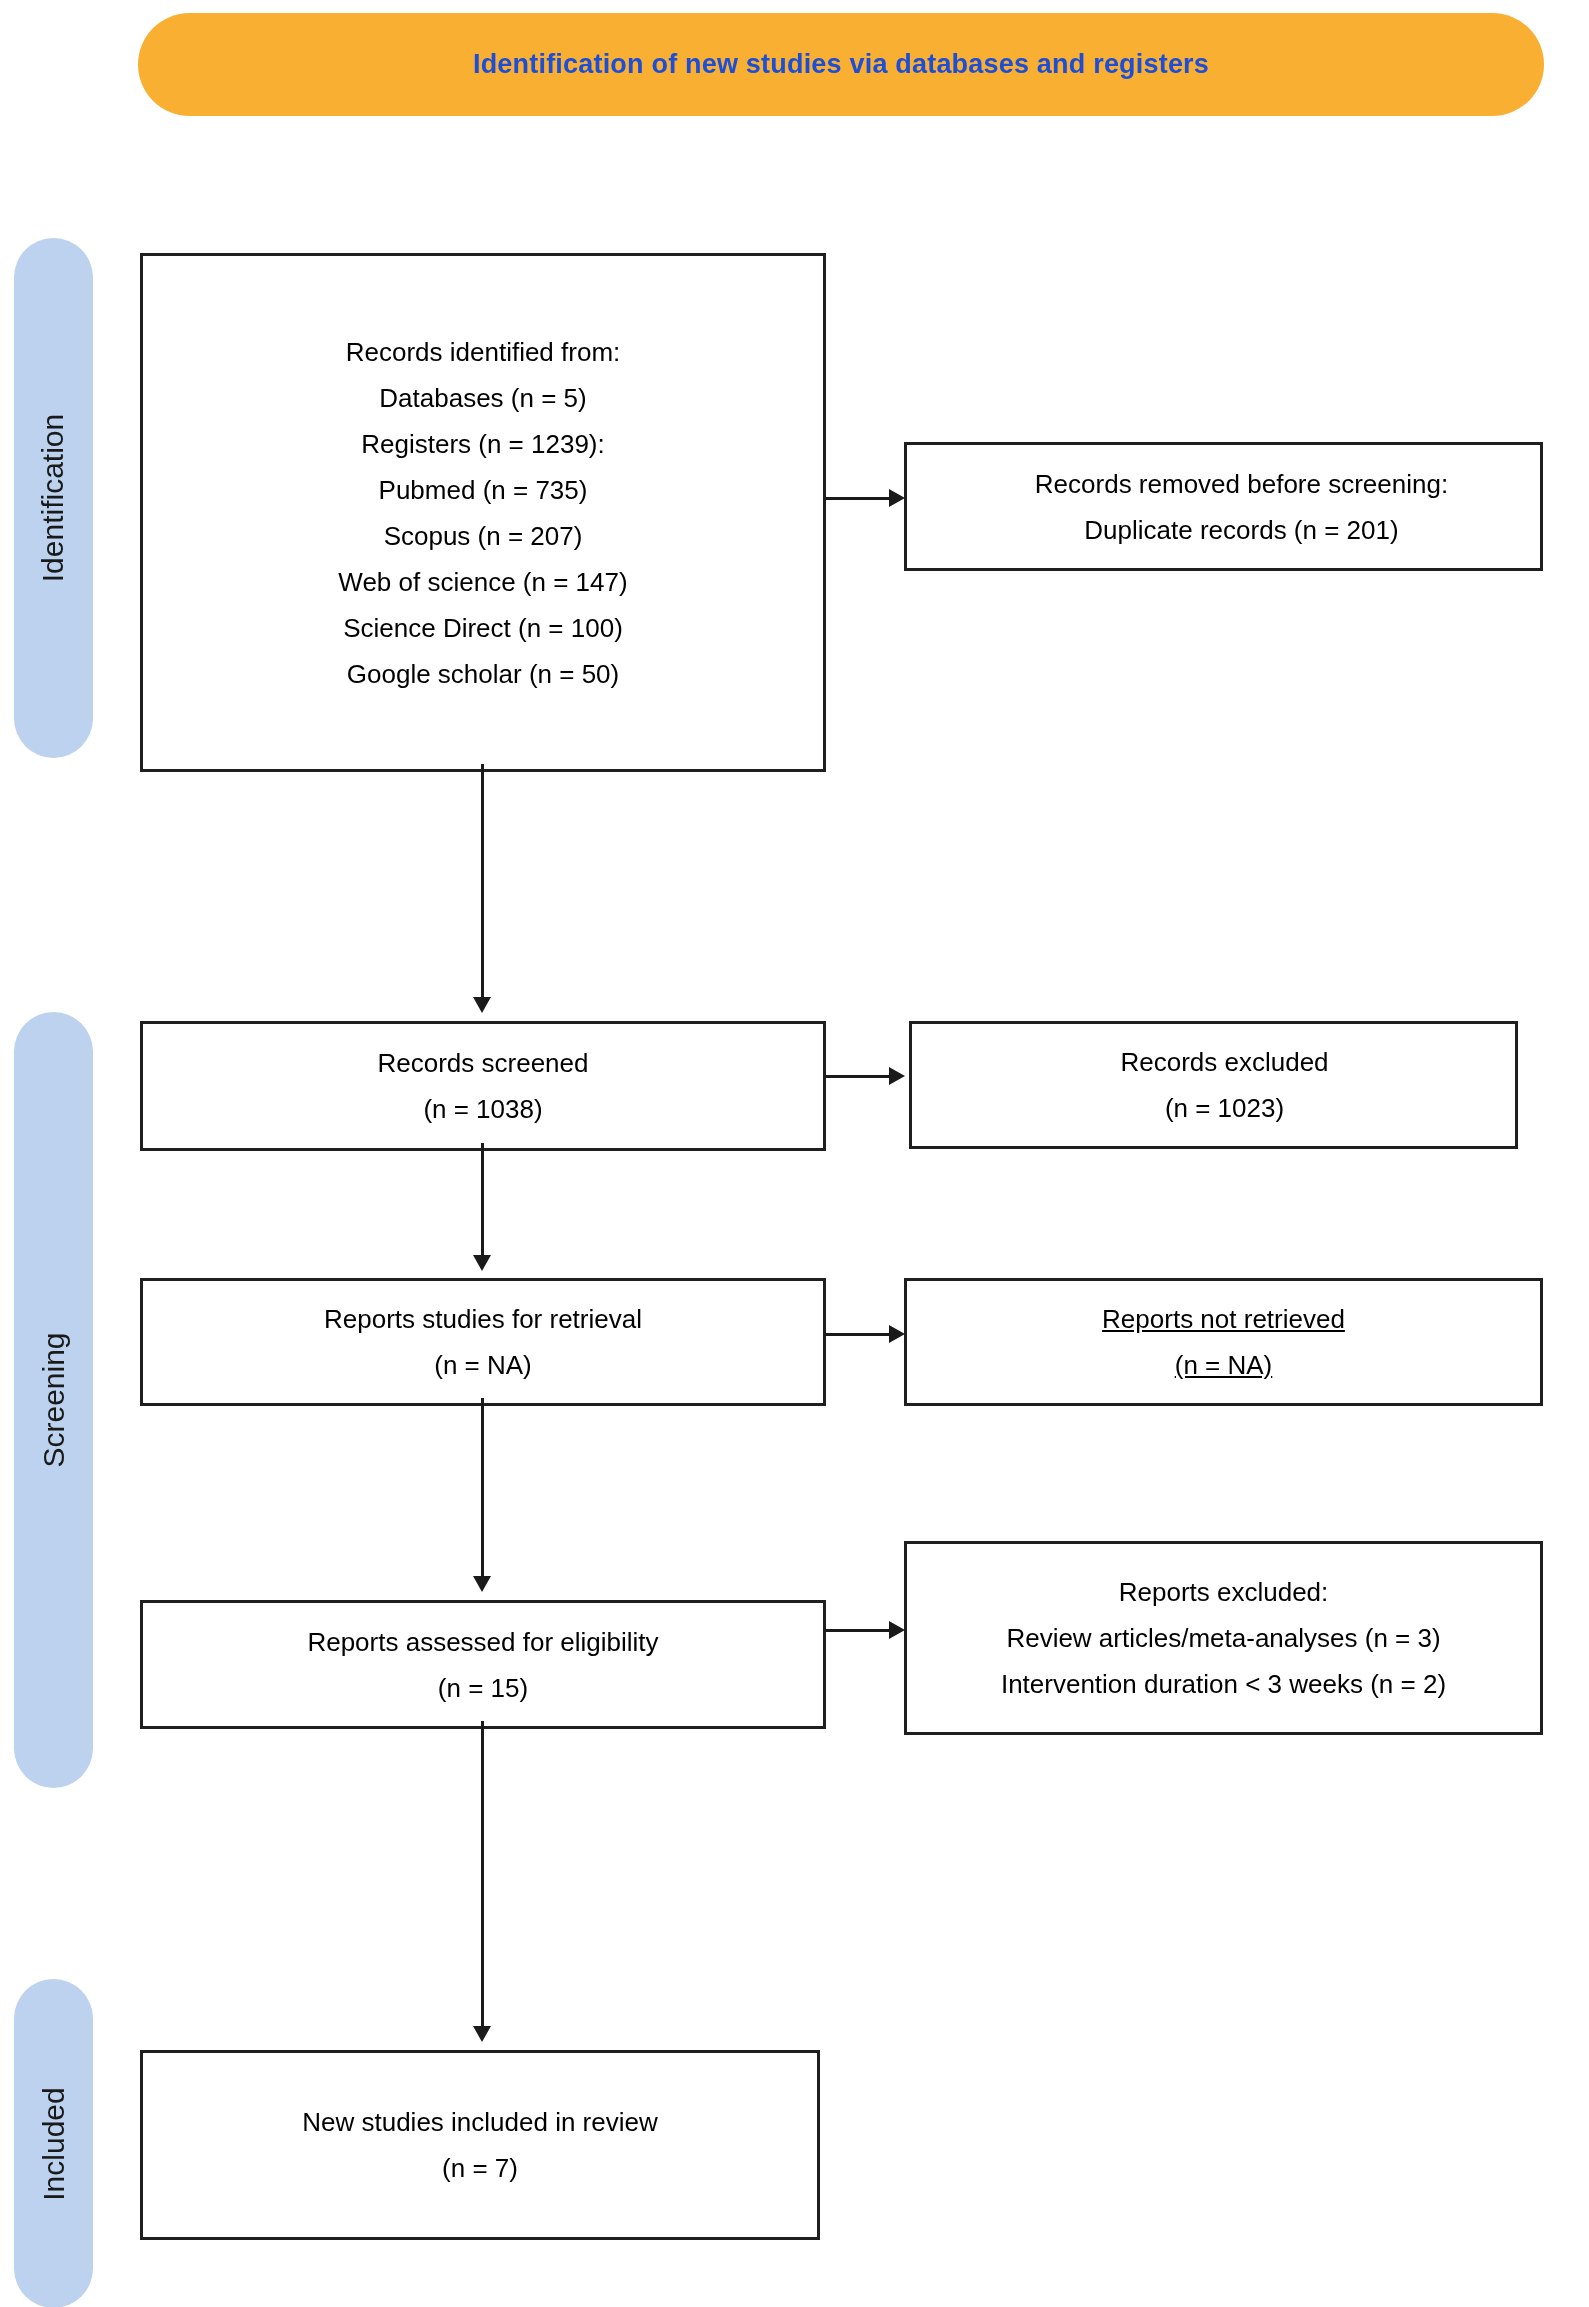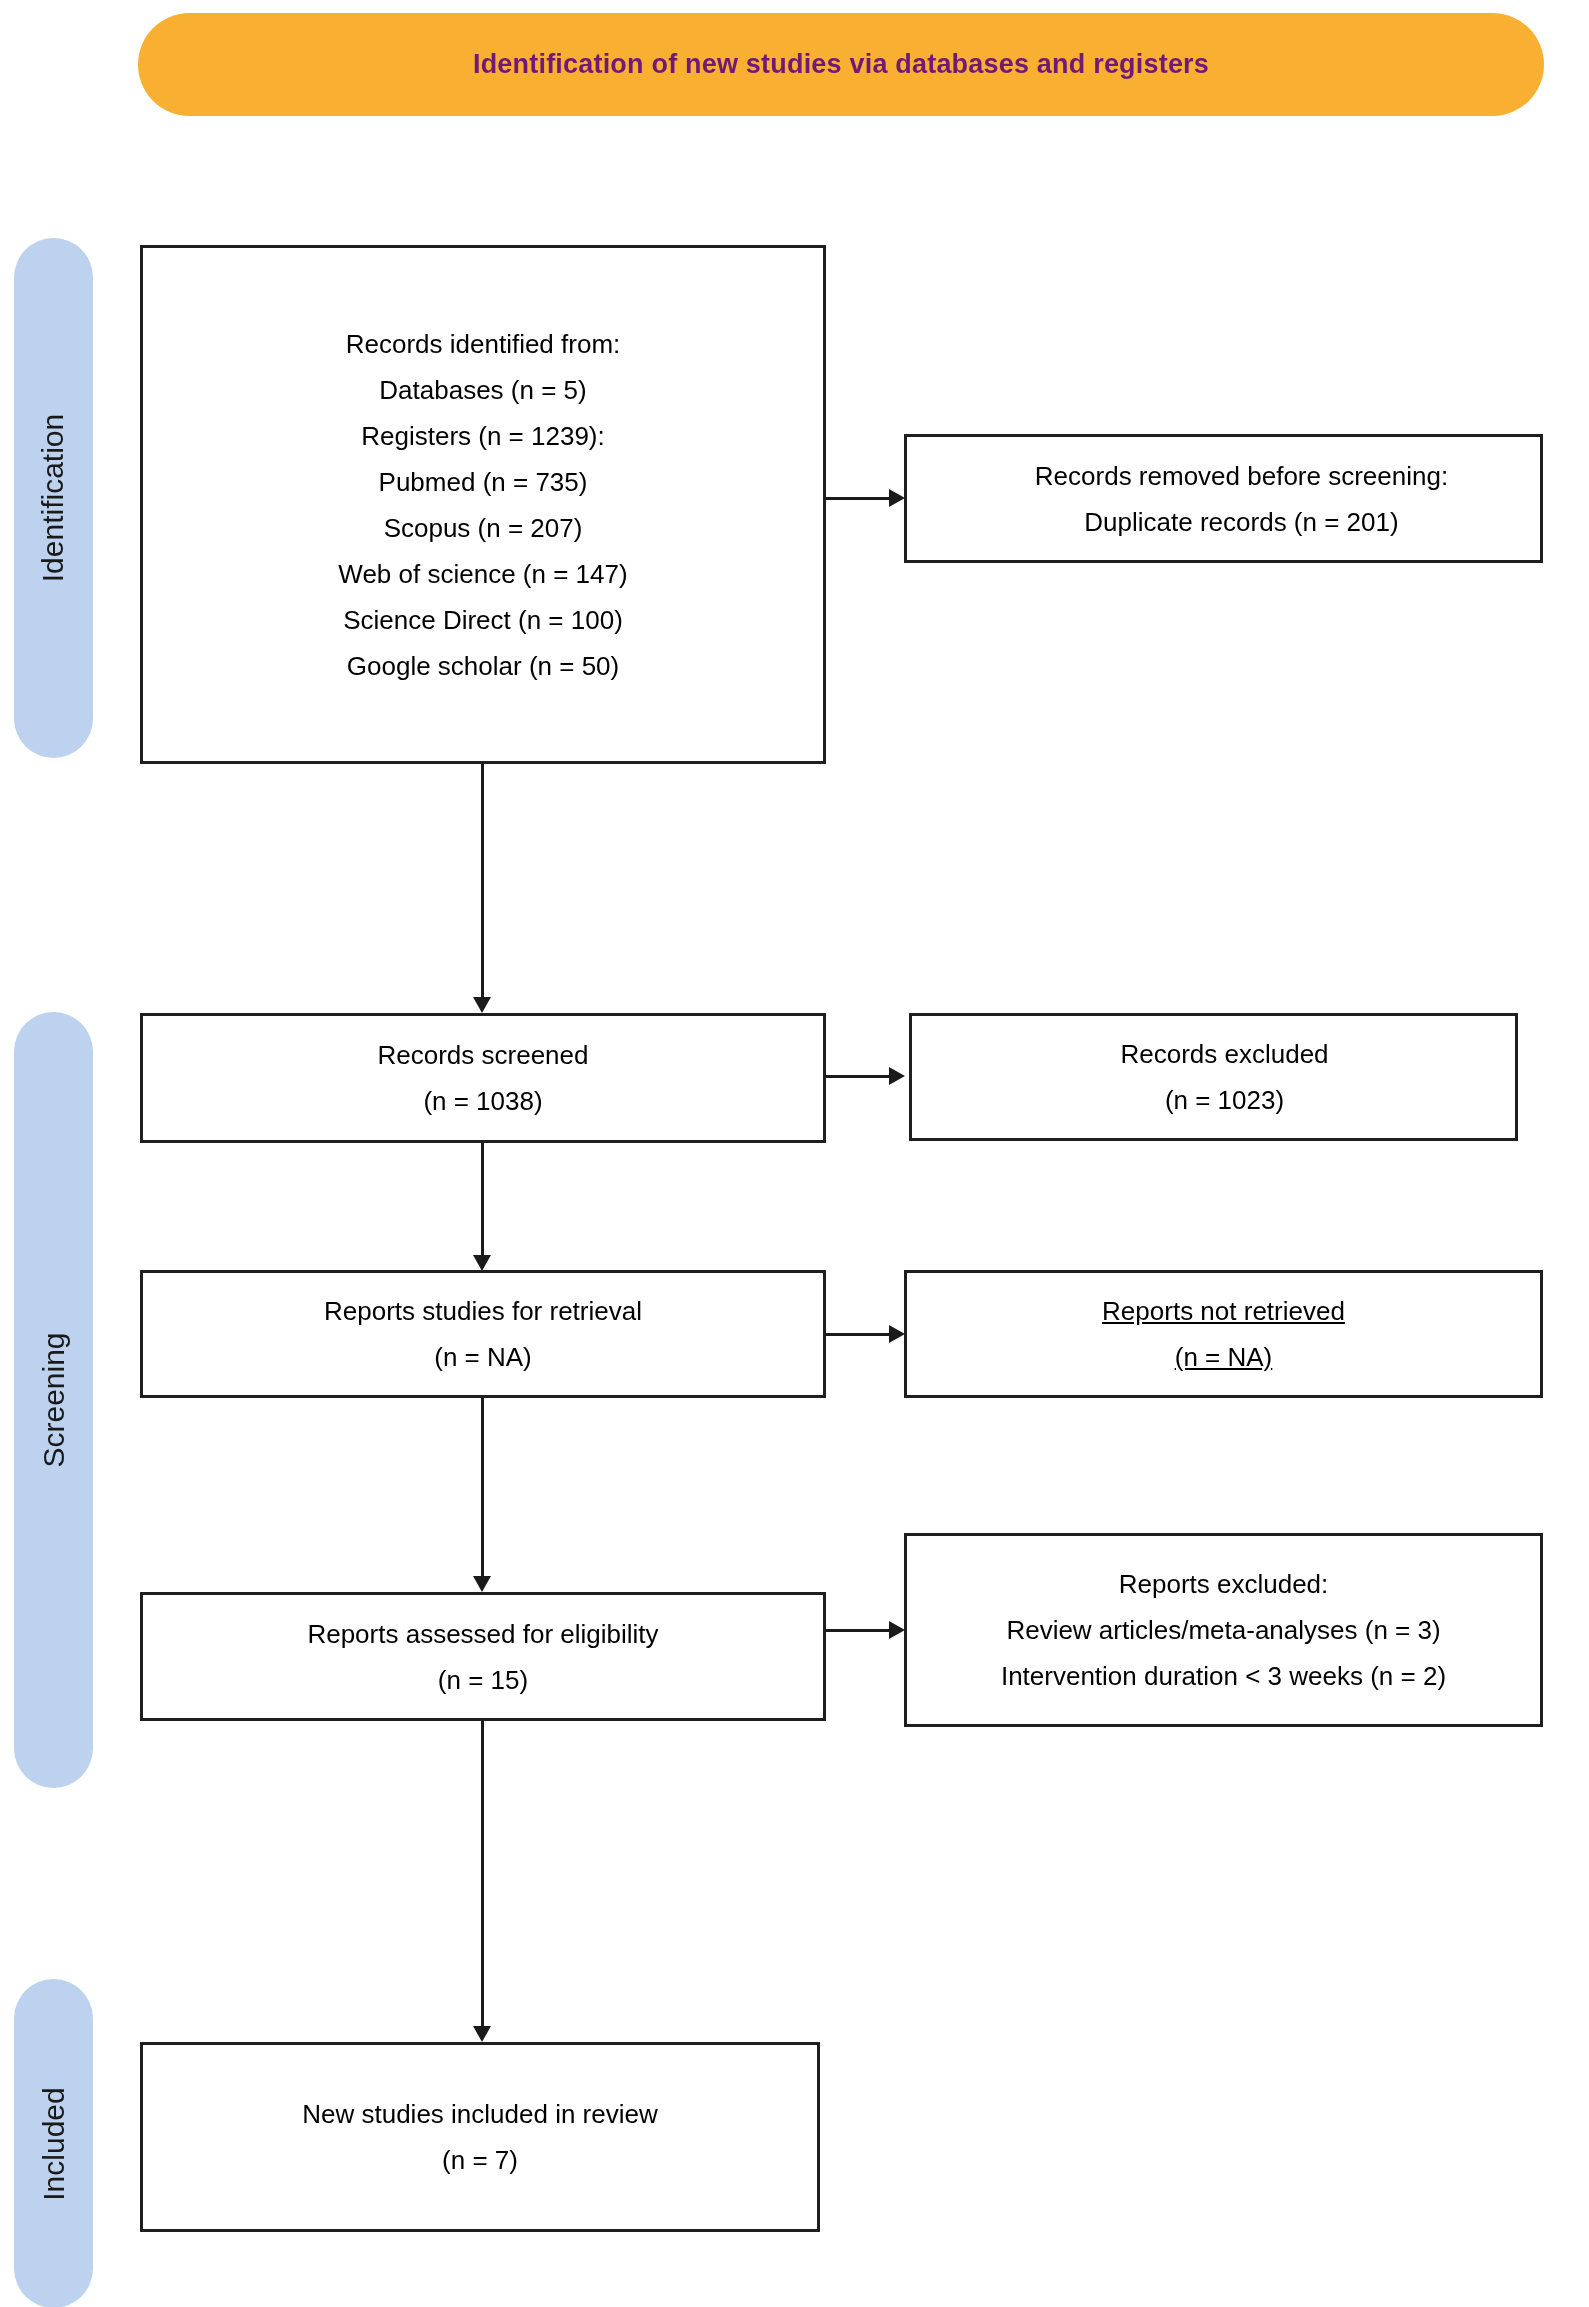--- a/index.html
+++ b/index.html
@@ -8,38 +8,38 @@
     width:1589px;height:2309px;
     font-family:"Liberation Sans","DejaVu Sans",sans-serif;
     color:#000;
   }
   .banner{
     position:absolute;left:138px;top:13px;width:1406px;height:103px;
     background:#F9B032;border-radius:52px;
     display:flex;align-items:center;justify-content:center;
   }
   .banner .banner-text{
-    font-size:27px;font-weight:bold;color:#701a75;letter-spacing:0.2px;
+    font-size:27px;font-weight:bold;color:#1d4ed8;letter-spacing:0.2px;
   }
   .stage{
     position:absolute;left:14px;width:79px;
     background:#BCD2EE;border-radius:40px;
     display:flex;align-items:center;justify-content:center;
   }
   .stage .stage-text{
     transform:rotate(-90deg);white-space:nowrap;
     font-size:30px;color:#1a1a1a;
   }
   .stage.identification{top:238px;height:520px;}
   .stage.screening{top:1012px;height:776px;}
   .stage.included{top:1979px;height:329px;}
   .fbox{
     position:absolute;background:#ffffff;border:3.2px solid #1f1f1f;
     display:flex;flex-direction:column;align-items:center;justify-content:center;
-    text-align:center;box-sizing:border-box;
+    text-align:center;box-sizing:border-box;margin-top:8px;
   }
   .fbox .line{font-size:26px;line-height:46px;white-space:nowrap;}
   .box-records-identified{left:140px;top:245px;width:686px;height:519px;}
   .box-records-removed{left:904px;top:434px;width:639px;height:129px;padding-left:36px;}
   .box-records-screened{left:140px;top:1013px;width:686px;height:130px;justify-content:center;}
   .box-records-excluded{left:909px;top:1013px;width:609px;height:128px;padding-left:22px;}
   .box-reports-sought{left:140px;top:1270px;width:686px;height:128px;}
   .box-reports-not-retrieved{left:904px;top:1270px;width:639px;height:128px;text-decoration:underline;}
   .box-reports-assessed{left:140px;top:1592px;width:686px;height:129px;}
   .box-reports-excluded{left:904px;top:1533px;width:639px;height:194px;}

